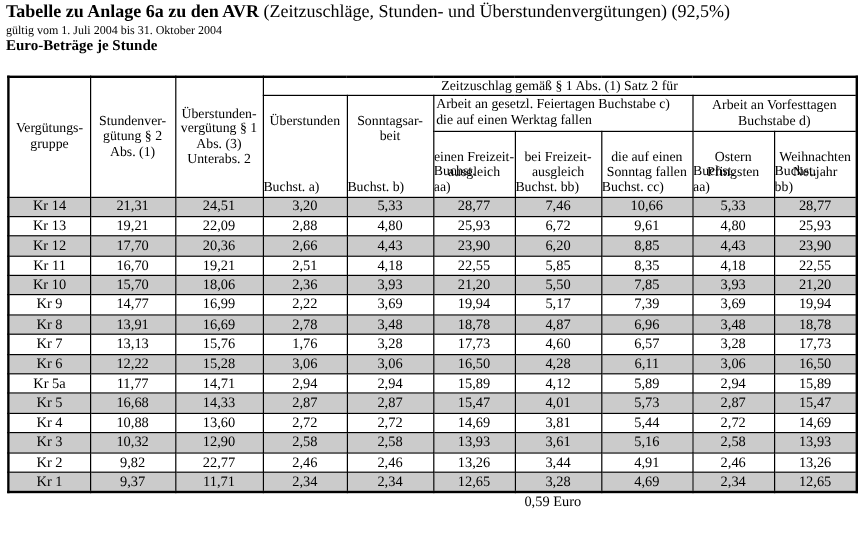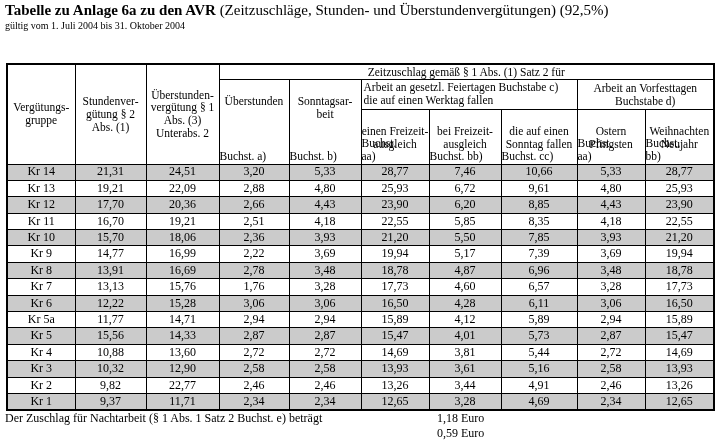--- a/index.html
+++ b/index.html
@@ -39,20 +39,21 @@
   .doc-footer { position: absolute; left: 5px; top: 411px; font-size: 12px; width: 710px; }
   .footer-line { position: relative; height: 15px; line-height: 15px; white-space: nowrap; }
   .footer-amount { position: absolute; left: 432px; top: 0; }
 </style>
 </head>
 <body>
 
 <div class="doc-header">
   <div class="title-line"><span class="title-bold">Tabelle zu Anlage 6a zu den AVR</span><span> (Zeitzuschläge, Stunden- und Überstundenvergütungen) (92,5%)</span></div>
   <div class="subtitle">gültig vom 1. Juli 2004 bis 31. Oktober 2004</div>
+  <div class="unit-note">Euro-Beträge je Stunde</div>
 </div>
 
 <table class="rates-table">
   <colgroup>
     <col style="width:68px">
       <col style="width:71px">
       <col style="width:73px">
     <col style="width:70px">
       <col style="width:72px">
       <col style="width:68px">
@@ -233,21 +234,21 @@
         <td>2,94</td>
         <td>2,94</td>
         <td>15,89</td>
         <td>4,12</td>
         <td>5,89</td>
         <td>2,94</td>
         <td>15,89</td>
       </tr>
       <tr class="shaded">
     <td>Kr 5</td>
-  <td>15,56</td>
+  <td>16,68</td>
         <td>14,33</td>
         <td>2,87</td>
         <td>2,87</td>
         <td>15,47</td>
         <td>4,01</td>
         <td>5,73</td>
         <td>2,87</td>
         <td>15,47</td>
       </tr>
       <tr>
@@ -296,19 +297,15 @@
         <td>3,28</td>
         <td>4,69</td>
         <td>2,34</td>
         <td>12,65</td>
       </tr>
     </tbody>
 </table>
 
 <div class="doc-footer">
   <div class="footer-line">
-    <span>Der Zuschlag für Nachtarbeit (§ 1 Abs. 1 Satz 2 Buchst. e) beträgt</span>
-    <span class="footer-amount">1,18 Euro</span>
-  </div>
-  <div class="footer-line">
     <span class="footer-amount">0,59 Euro</span>
   </div>
 </div>
 
 </body></html>

